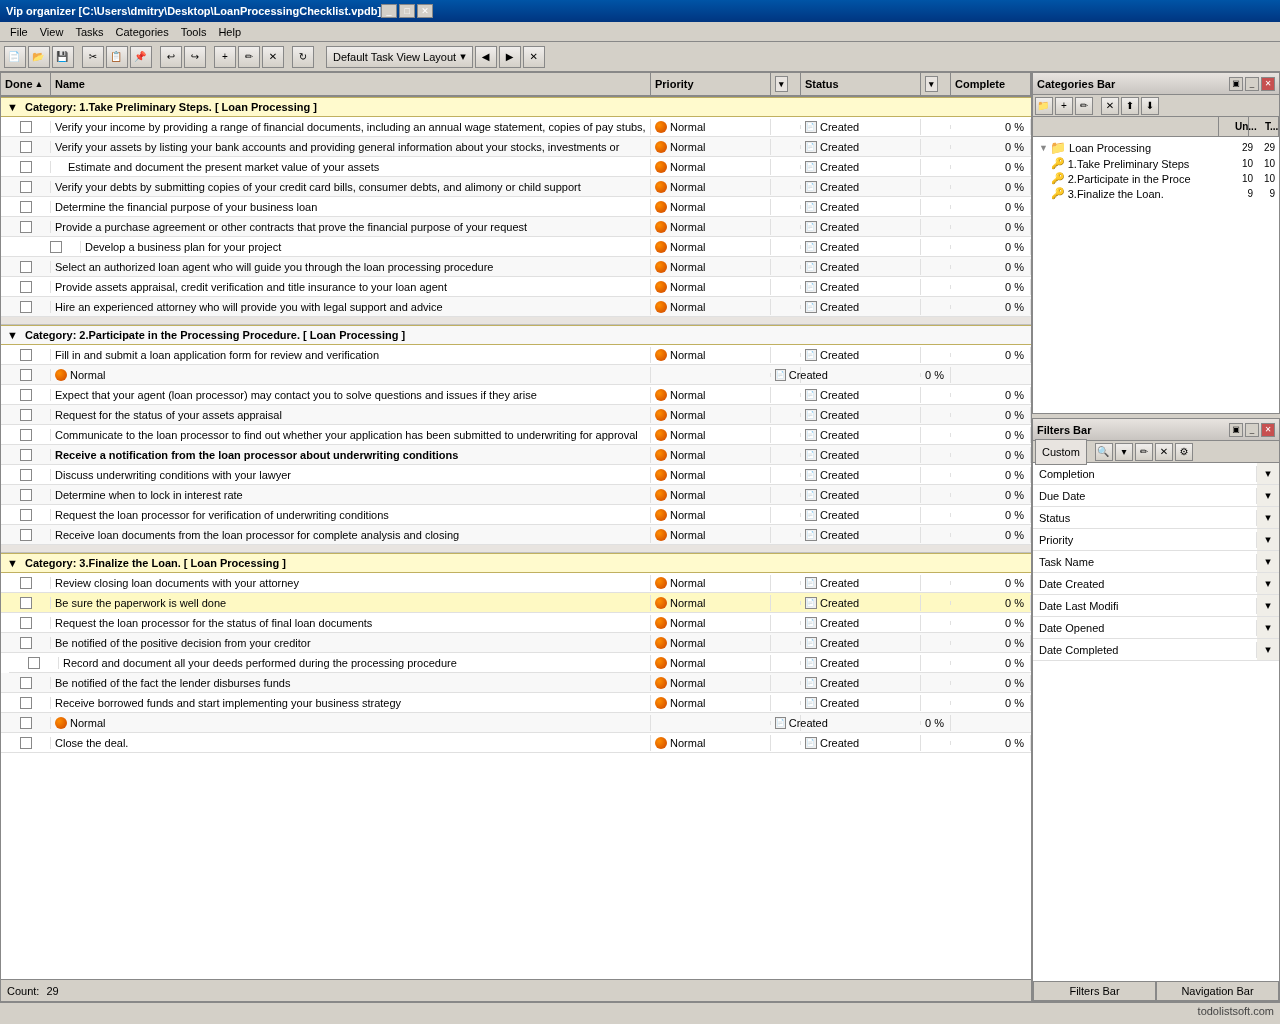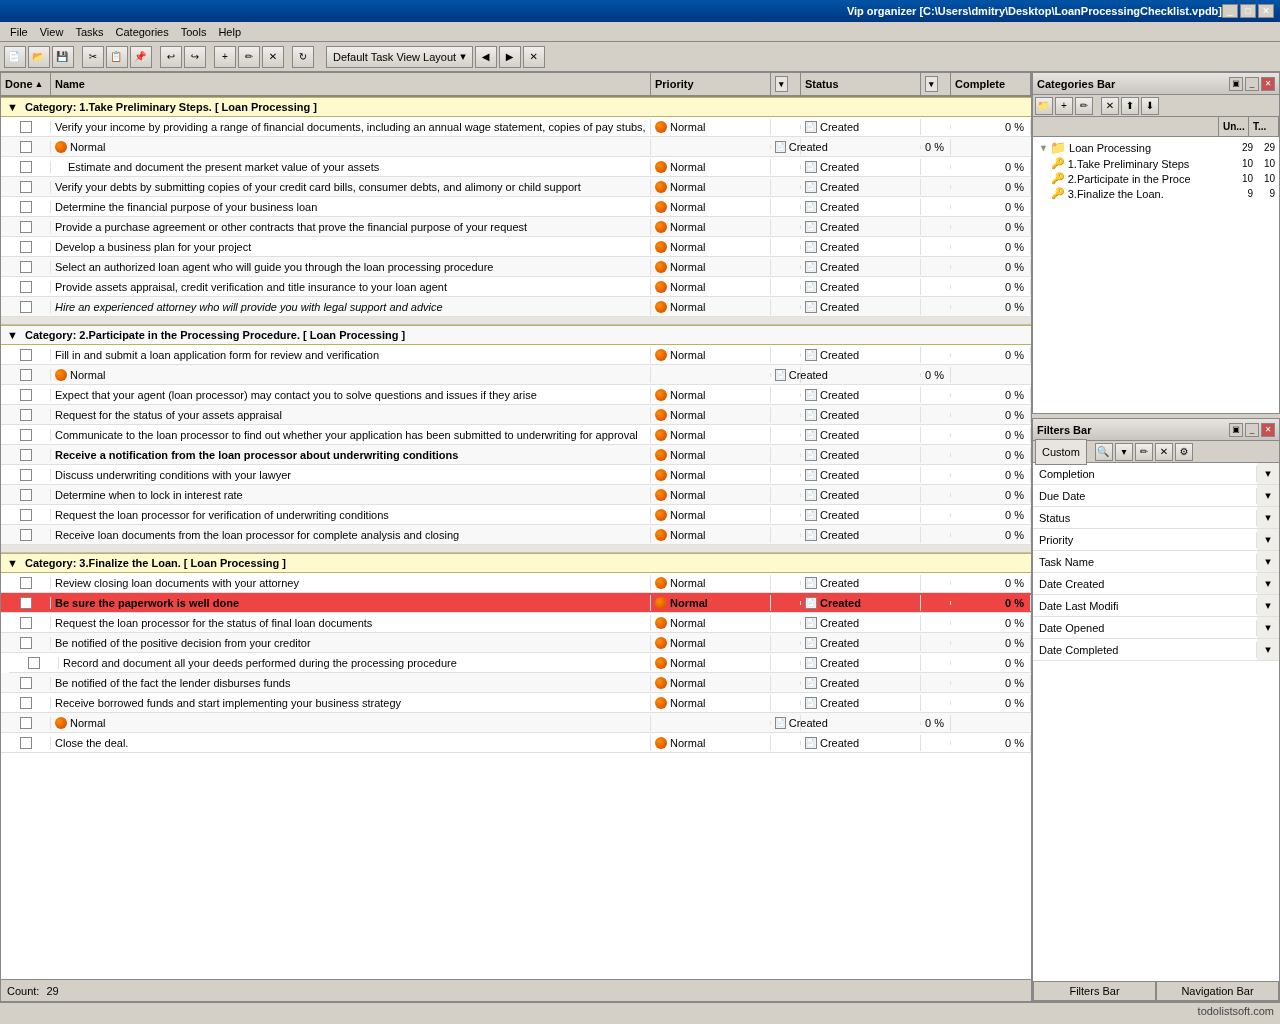--- a/index.html
+++ b/index.html
@@ -6,21 +6,21 @@
     body { background: #d4d0c8; width: 1280px; height: 1024px; overflow: hidden; }
 
     
     #title-bar {
       background: linear-gradient(to bottom, #0054a6, #003580);
       color: white;
       height: 22px;
       display: flex;
       align-items: center;
       padding: 0 6px;
-      justify-content: flex-end;
+      justify-content: flex-start;
     }
     #title-bar .title { font-size: 11px; font-weight: bold; }
     #title-bar .win-controls { display: flex; gap: 2px; }
     #title-bar .win-btn {
       width: 16px; height: 14px;
       background: #d4d0c8;
       border: 1px solid #888;
       font-size: 9px;
       display: flex; align-items: center; justify-content: center;
       cursor: pointer;
@@ -233,20 +233,21 @@
       border-bottom: 1px solid #888;
       height: 20px;
     }
     .cat-col-hdr {
       padding: 2px 4px;
       font-size: 10px;
       font-weight: bold;
       border-right: 1px solid #888;
       display: flex;
       align-items: center;
+      margin-left: 12px;
     }
     .cat-tree {
       flex: 1;
       overflow: auto;
       padding: 2px;
     }
 
     
     #filters-panel {
       background: white;
@@ -454,20 +455,21 @@
             <span>Created</span>
           </div>
         </div>
         <div class="task-cell"></div>
         <div class="task-cell complete-cell">0 %</div>
       </div>
           <div class="task-row" style="display: grid; grid-template-columns: 50px 1fr 120px 30px 120px 30px 80px; border-bottom: 1px solid rgb(224, 224, 224); min-height: 20px; align-items: center; background: rgb(248, 248, 248);">
         <div class="task-done-cell">
           <div class="task-checkbox"></div>
         </div>
+        <div class="task-cell" style="white-space:nowrap;overflow:hidden;text-overflow:ellipsis;">Verify your assets by listing your bank accounts and providing general information about your stocks, investments or</div>
         <div class="task-cell">
           <div class="priority-badge">
             <div class="priority-dot"></div>
             <span>Normal</span>
           </div>
         </div>
         <div class="task-cell"></div>
         <div class="task-cell">
           <div class="status-cell">
             <div class="status-icon">📄</div>
@@ -554,88 +556,88 @@
         <div class="task-cell"></div>
         <div class="task-cell">
           <div class="status-cell">
             <div class="status-icon">📄</div>
             <span>Created</span>
           </div>
         </div>
         <div class="task-cell"></div>
         <div class="task-cell complete-cell">0 %</div>
       </div>
+          <div class="task-row" style="display: grid; grid-template-columns: 50px 1fr 120px 30px 120px 30px 80px; border-bottom: 1px solid rgb(224, 224, 224); min-height: 20px; align-items: center; padding-left: 30px;">
+        <div class="task-done-cell">
+          <div class="task-checkbox"></div>
+        </div>
+        <div class="task-cell" style="white-space:nowrap;overflow:hidden;text-overflow:ellipsis;">Develop a business plan for your project</div>
+        <div class="task-cell">
+          <div class="priority-badge">
+            <div class="priority-dot"></div>
+            <span>Normal</span>
+          </div>
+        </div>
+        <div class="task-cell"></div>
+        <div class="task-cell">
+          <div class="status-cell">
+            <div class="status-icon">📄</div>
+            <span>Created</span>
+          </div>
+        </div>
+        <div class="task-cell"></div>
+        <div class="task-cell complete-cell">0 %</div>
+      </div>
+          <div class="task-row" style="display: grid; grid-template-columns: 50px 1fr 120px 30px 120px 30px 80px; border-bottom: 1px solid rgb(224, 224, 224); min-height: 20px; align-items: center; background: rgb(248, 248, 248);">
+        <div class="task-done-cell">
+          <div class="task-checkbox"></div>
+        </div>
+        <div class="task-cell" style="white-space:nowrap;overflow:hidden;text-overflow:ellipsis;">Select an authorized loan agent who will guide you through the loan processing procedure</div>
+        <div class="task-cell">
+          <div class="priority-badge">
+            <div class="priority-dot"></div>
+            <span>Normal</span>
+          </div>
+        </div>
+        <div class="task-cell"></div>
+        <div class="task-cell">
+          <div class="status-cell">
+            <div class="status-icon">📄</div>
+            <span>Created</span>
+          </div>
+        </div>
+        <div class="task-cell"></div>
+        <div class="task-cell complete-cell">0 %</div>
+      </div>
           <div class="task-row" style="display: grid; grid-template-columns: 50px 1fr 120px 30px 120px 30px 80px; border-bottom: 1px solid rgb(224, 224, 224); min-height: 20px; align-items: center;">
         <div class="task-done-cell">
           <div class="task-checkbox"></div>
         </div>
-        <div class="task-cell" style="white-space:nowrap;overflow:hidden;text-overflow:ellipsis;">Develop a business plan for your project</div>
+        <div class="task-cell" style="white-space:nowrap;overflow:hidden;text-overflow:ellipsis;">Provide assets appraisal, credit verification and title insurance to your loan agent</div>
         <div class="task-cell">
           <div class="priority-badge">
             <div class="priority-dot"></div>
             <span>Normal</span>
           </div>
         </div>
         <div class="task-cell"></div>
         <div class="task-cell">
           <div class="status-cell">
             <div class="status-icon">📄</div>
             <span>Created</span>
           </div>
         </div>
         <div class="task-cell"></div>
         <div class="task-cell complete-cell">0 %</div>
       </div>
           <div class="task-row" style="display: grid; grid-template-columns: 50px 1fr 120px 30px 120px 30px 80px; border-bottom: 1px solid rgb(224, 224, 224); min-height: 20px; align-items: center; background: rgb(248, 248, 248);">
         <div class="task-done-cell">
           <div class="task-checkbox"></div>
         </div>
-        <div class="task-cell" style="white-space:nowrap;overflow:hidden;text-overflow:ellipsis;">Select an authorized loan agent who will guide you through the loan processing procedure</div>
-        <div class="task-cell">
-          <div class="priority-badge">
-            <div class="priority-dot"></div>
-            <span>Normal</span>
-          </div>
-        </div>
-        <div class="task-cell"></div>
-        <div class="task-cell">
-          <div class="status-cell">
-            <div class="status-icon">📄</div>
-            <span>Created</span>
-          </div>
-        </div>
-        <div class="task-cell"></div>
-        <div class="task-cell complete-cell">0 %</div>
-      </div>
-          <div class="task-row" style="display: grid; grid-template-columns: 50px 1fr 120px 30px 120px 30px 80px; border-bottom: 1px solid rgb(224, 224, 224); min-height: 20px; align-items: center;">
-        <div class="task-done-cell">
-          <div class="task-checkbox"></div>
-        </div>
-        <div class="task-cell" style="white-space:nowrap;overflow:hidden;text-overflow:ellipsis;">Provide assets appraisal, credit verification and title insurance to your loan agent</div>
-        <div class="task-cell">
-          <div class="priority-badge">
-            <div class="priority-dot"></div>
-            <span>Normal</span>
-          </div>
-        </div>
-        <div class="task-cell"></div>
-        <div class="task-cell">
-          <div class="status-cell">
-            <div class="status-icon">📄</div>
-            <span>Created</span>
-          </div>
-        </div>
-        <div class="task-cell"></div>
-        <div class="task-cell complete-cell">0 %</div>
-      </div>
-          <div class="task-row" style="display: grid; grid-template-columns: 50px 1fr 120px 30px 120px 30px 80px; border-bottom: 1px solid rgb(224, 224, 224); min-height: 20px; align-items: center; background: rgb(248, 248, 248);">
-        <div class="task-done-cell">
-          <div class="task-checkbox"></div>
-        </div>
-        <div class="task-cell" style="white-space:nowrap;overflow:hidden;text-overflow:ellipsis;font-style:italic;">Hire an experienced attorney who will provide you with legal support and advice</div>
+        <div class="task-cell" style="white-space:nowrap;overflow:hidden;text-overflow:ellipsis;">Hire an experienced attorney who will provide you with legal support and advice</div>
         <div class="task-cell">
           <div class="priority-badge">
             <div class="priority-dot"></div>
             <span>Normal</span>
           </div>
         </div>
         <div class="task-cell"></div>
         <div class="task-cell">
           <div class="status-cell">
             <div class="status-icon">📄</div>
@@ -892,21 +894,21 @@
         <div class="task-cell"></div>
         <div class="task-cell">
           <div class="status-cell">
             <div class="status-icon">📄</div>
             <span>Created</span>
           </div>
         </div>
         <div class="task-cell"></div>
         <div class="task-cell complete-cell">0 %</div>
       </div>
-          <div class="task-row" style="display: grid; grid-template-columns: 50px 1fr 120px 30px 120px 30px 80px; border-bottom: 1px solid rgb(224, 224, 224); min-height: 20px; align-items: center; background: #ef4444; font-weight: bold;">
+          <div class="task-row" style="display: grid; grid-template-columns: 50px 1fr 120px 30px 120px 30px 80px; border-bottom: 1px solid rgb(224, 224, 224); min-height: 20px; align-items: center; background: #fef9c3;">
         <div class="task-done-cell">
           <div class="task-checkbox"></div>
         </div>
         <div class="task-cell" style="white-space:nowrap;overflow:hidden;text-overflow:ellipsis;">Be sure the paperwork is well done</div>
         <div class="task-cell">
           <div class="priority-badge">
             <div class="priority-dot"></div>
             <span>Normal</span>
           </div>
         </div>

